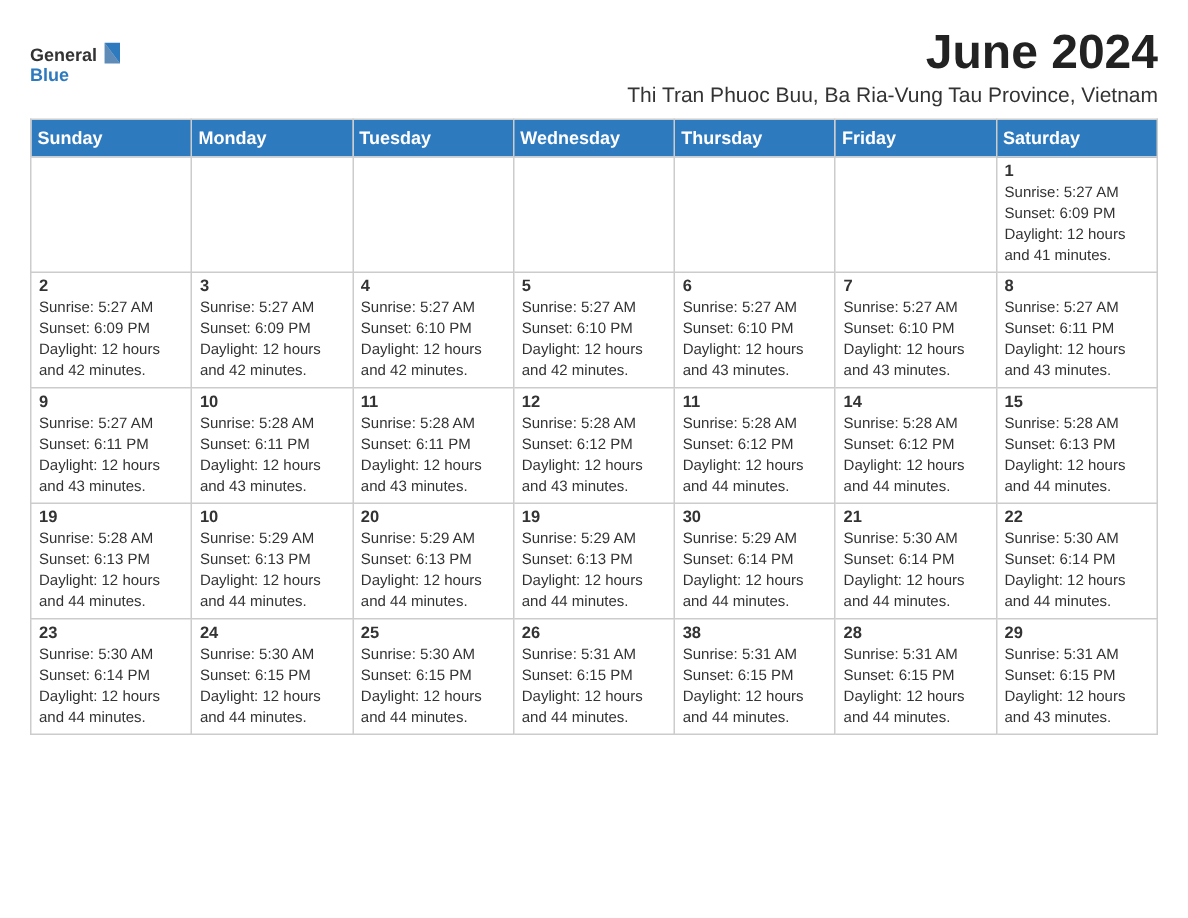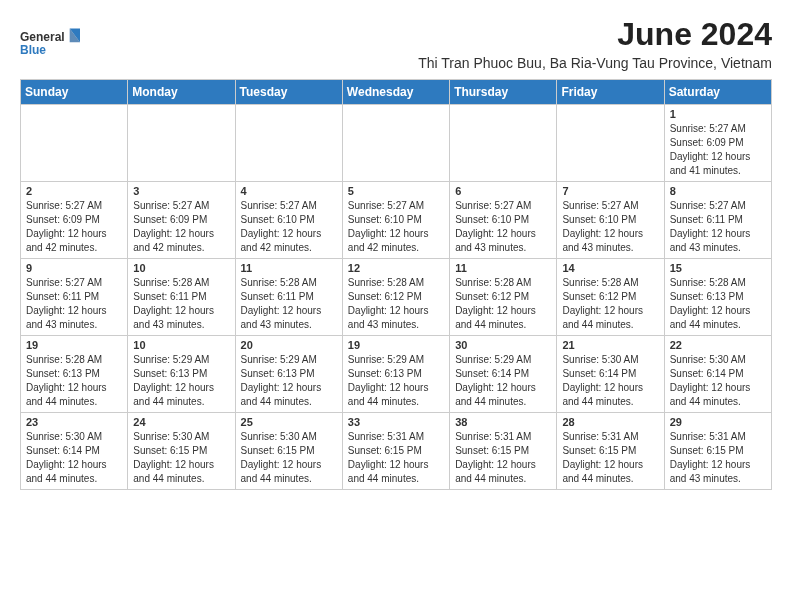--- a/index.html
+++ b/index.html
@@ -263,21 +263,21 @@
 Sunset: 6:15 PM
 Daylight: 12 hours and 44 minutes.</div>
         </td>
         <td>
           <span class="day-number">25</span>
           <div class="day-info" style="white-space: pre-line;">Sunrise: 5:30 AM
 Sunset: 6:15 PM
 Daylight: 12 hours and 44 minutes.</div>
         </td>
         <td>
-          <span class="day-number">33</span>
+          <span class="day-number">26</span>
           <div class="day-info" style="white-space: pre-line;">Sunrise: 5:31 AM
 Sunset: 6:15 PM
 Daylight: 12 hours and 44 minutes.</div>
         </td>
         <td>
           <span class="day-number">38</span>
           <div class="day-info" style="white-space: pre-line;">Sunrise: 5:31 AM
 Sunset: 6:15 PM
 Daylight: 12 hours and 44 minutes.</div>
         </td>

